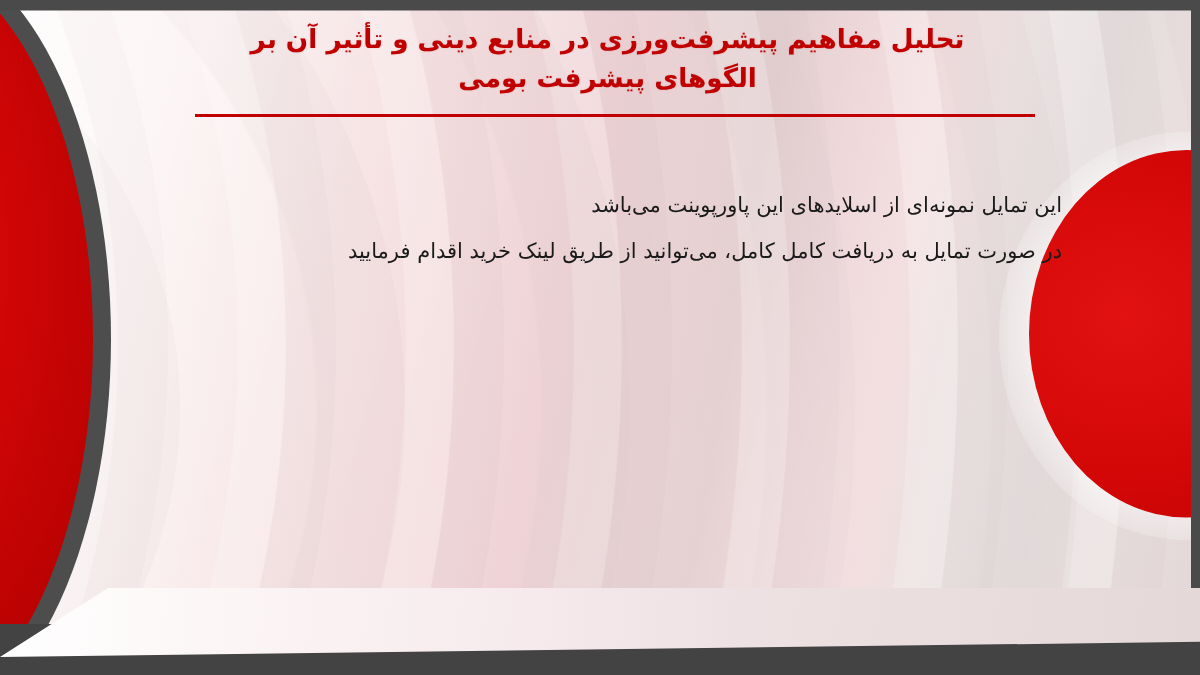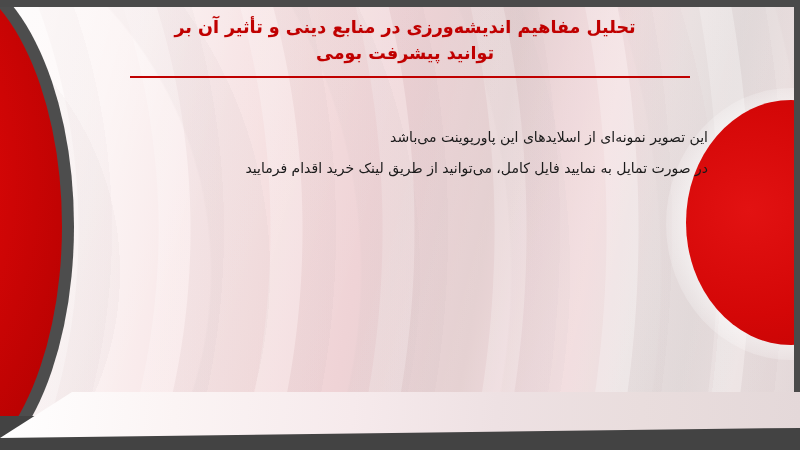--- a/index.html
+++ b/index.html
@@ -214,23 +214,23 @@
   <div class="left-ellipse-outline"></div>
   <div class="left-ellipse"></div>
 
   <div class="bar-top"></div>
   <div class="bar-right"></div>
   <div class="bar-bottom-band"></div>
   <div class="bottom-wedge-edge"></div>
   <div class="bottom-wedge"></div>
 
   <div class="title-block">
-    <div class="title-line">تحلیل مفاهیم اندیشه‌ورزی در منابع دینی و تأثیر آن بر</div>
-    <div class="title-line">توانید پیشرفت بومی</div>
+    <div class="title-line">تحلیل مفاهیم پیشرفت‌ورزی در منابع دینی و تأثیر آن بر</div>
+    <div class="title-line">الگوهای پیشرفت بومی</div>
   </div>
   <div class="title-rule"></div>
 
   <div class="body-block">
-    <div class="body-line">این تصویر نمونه‌ای از اسلایدهای این پاورپوینت می‌باشد</div>
-    <div class="body-line">در صورت تمایل به نمایید فایل کامل، می‌توانید از طریق لینک خرید اقدام فرمایید</div>
+    <div class="body-line">این تمایل نمونه‌ای از اسلایدهای این پاورپوینت می‌باشد</div>
+    <div class="body-line">در صورت تمایل به دریافت کامل کامل، می‌توانید از طریق لینک خرید اقدام فرمایید</div>
   </div>
 
 </div>
 
 </body></html>

